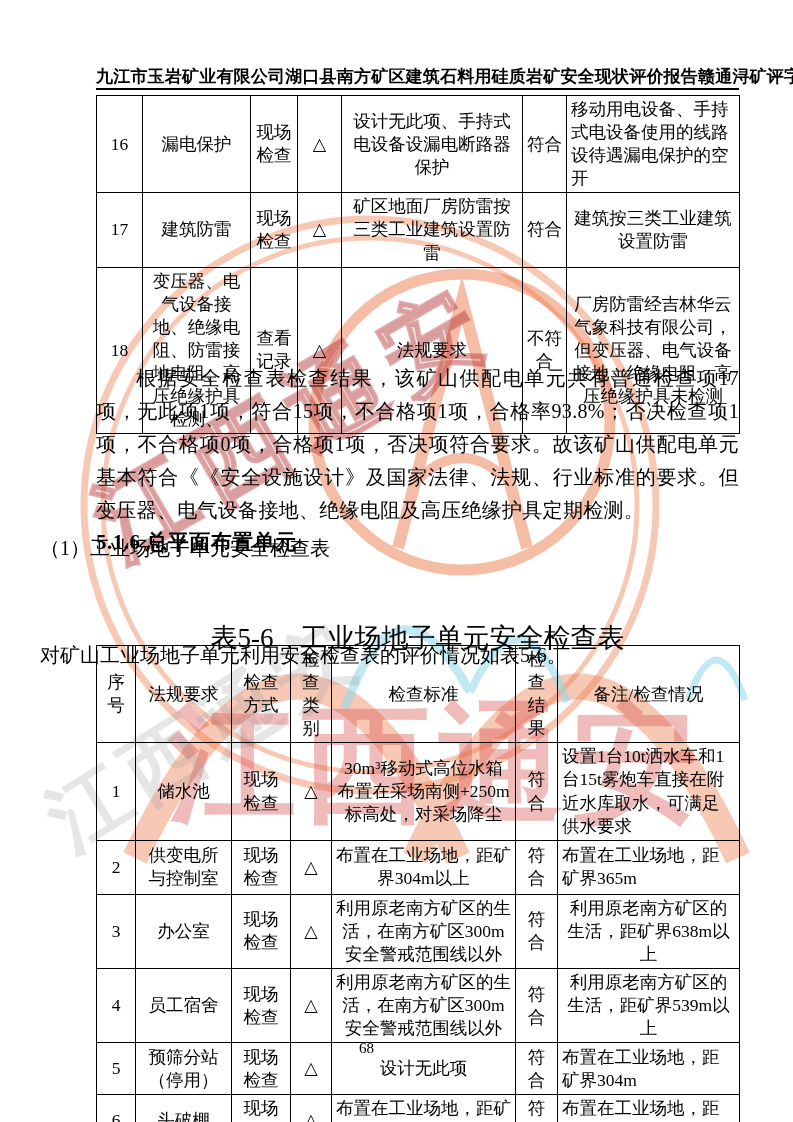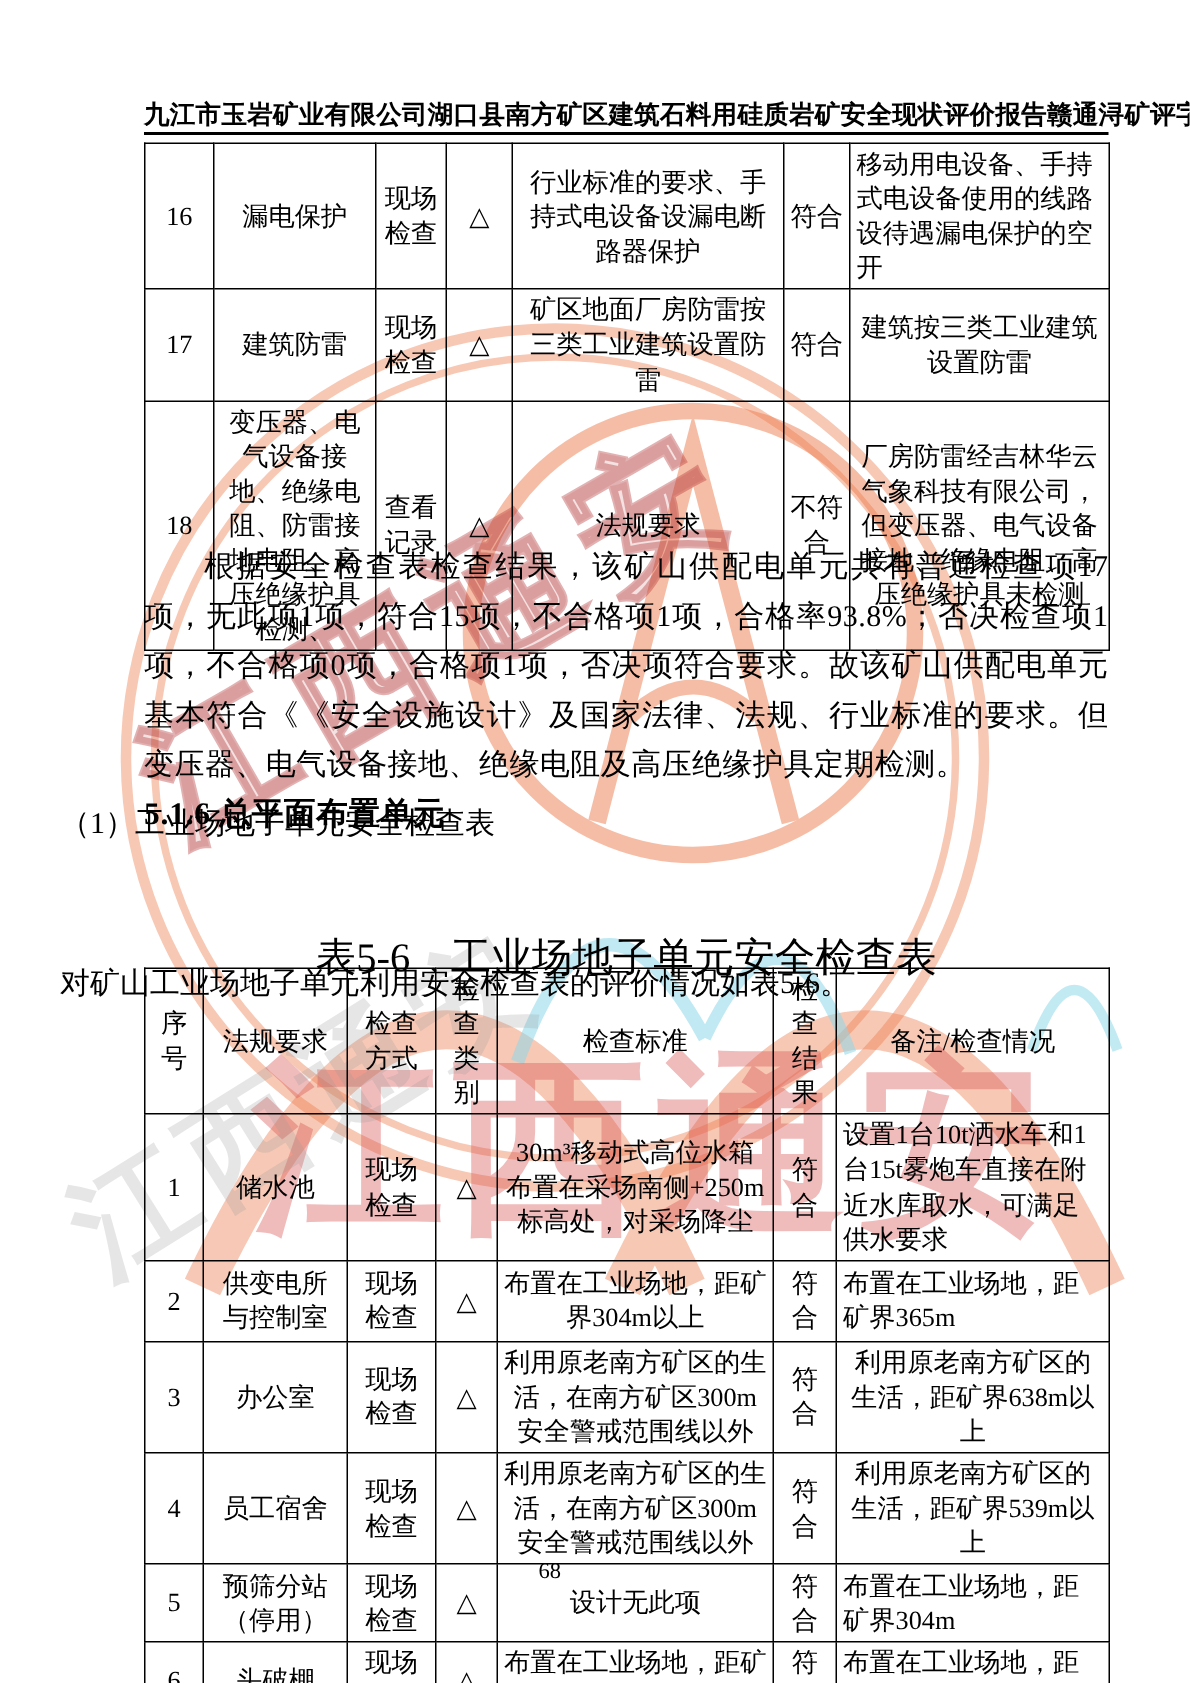--- a/index.html
+++ b/index.html
@@ -107,21 +107,21 @@
       <col style="width: 181px;">
       <col style="width: 44px;">
       <col style="width: 173px;">
     </colgroup>
   <tbody>
       <tr style="height: 60px;">
         <td>16</td>
         <td>漏电保护</td>
         <td>现场检查</td>
         <td>△</td>
-        <td>行业标准的要求、手持式电设备设漏电断路器保护</td>
+        <td>设计无此项、手持式电设备设漏电断路器保护</td>
         <td>符合</td>
         <td class="align-left">移动用电设备、手持式电设备使用的线路设待遇漏电保护的空开</td>
       </tr>
       <tr style="height: 51px;">
         <td>17</td>
         <td>建筑防雷</td>
         <td>现场检查</td>
         <td>△</td>
         <td>矿区地面厂房防雷按三类工业建筑设置防雷</td>
         <td>符合</td>

